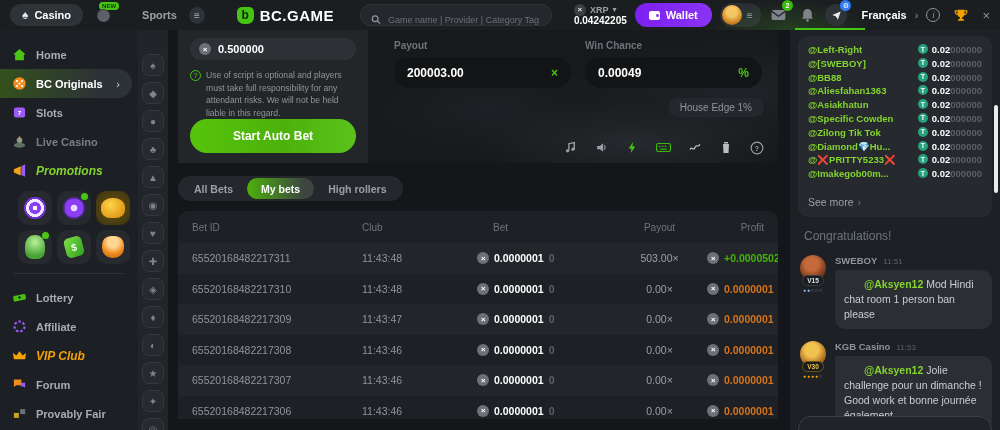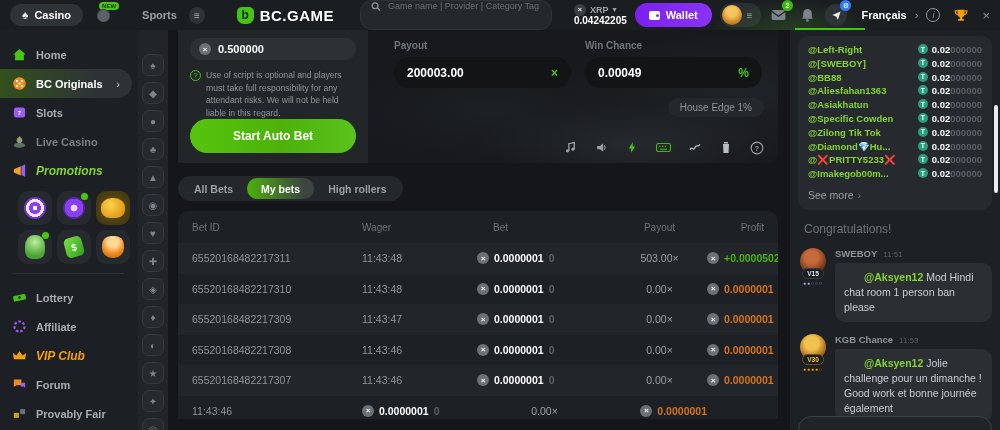--- a/index.html
+++ b/index.html
@@ -15,21 +15,21 @@
   .spade { color:#e7eaec; font-size:12px; }
   .sports-wrap { position:relative; display:flex; align-items:center; gap:5px; margin-left:6px; }
   .sports-ball { width:13px; height:13px; border-radius:50%; background:#5b6166; position:relative; overflow:hidden; }
   .sports-ball:before { content:""; position:absolute; inset:0; border-left:1px solid #3a3f44; border-top:1px solid #3a3f44; border-radius:50%; transform:rotate(35deg); }
   .sports-lbl { color:#9aa0a5; font-weight:bold; font-size:11px;margin-left:27px; }
   .badge-new { position:absolute; top:-7px; left:2px; background:#49c613; color:#123300; font-size:6px; font-weight:bold; padding:1px 3px; border-radius:4px; }
   .mini-menu { width:17px; height:17px; border-radius:50%; background:#2e3338; color:#aab0b5; font-size:10px; display:flex; align-items:center; justify-content:center; margin-left:4px; }
   .logo { display:flex; align-items:center; gap:6px; margin-left:24px; }
   .logo-mark { width:17px; height:17px; background:#46c414; border-radius:5px 5px 7px 7px; color:#0c2a00; font-weight:bold; font-size:12px; display:flex; align-items:center; justify-content:center; }
   .logo-text { color:#fff; font-weight:800; font-size:15px; letter-spacing:.5px; }
-  .search { display:flex; align-items:flex-start; gap:7px; background:#24282c; border:1px solid #2e3338; border-radius:12px; height:30px; width:205px; padding:0 10px; margin-left:18px; }
+  .search { display:flex; align-items:flex-end; gap:7px; background:#24282c; border:1px solid #2e3338; border-radius:12px; height:22px; width:205px; padding:0 10px; margin-left:18px; }
   .search input { background:transparent; border:none; outline:none; color:#b8bdc2; font-size:9px; width:100%; font-family:inherit; }
   .search input::placeholder { color:#6a7076; }
   .balance { display:flex; flex-direction:column; line-height:10px; margin-left:14px; }
   .balance .top { display:flex; align-items:center; gap:4px; }
   .coin-xrp { display:inline-flex; width:12px; height:12px; border-radius:50%; background:#3a3f44; color:#dfe3e6; font-size:8px; align-items:center; justify-content:center; font-weight:bold; }
   .cur { color:#9aa0a5; font-size:9px; font-weight:bold; }
   .caret { color:#9aa0a5; font-size:8px; }
   .bal-val { color:#fff; font-weight:bold; font-size:10px; }
   .wallet-btn { display:flex; align-items:center; gap:6px; background:linear-gradient(90deg,#7c20f0,#8a33f5); border-radius:13px; height:24px; padding:0 14px; }
   .wallet-btn .w-ic { width:11px; height:9px; background:#fff; border-radius:2px; position:relative; }
@@ -133,21 +133,21 @@
   .win { color:#46b309; }
   .loss { color:#d7741c; }
 
   
   .rain-card { background:#26292e; border-radius:10px; padding:8px 10px 9px 10px; }
   .rain-row { display:flex; align-items:flex-start; height:13.8px; }
   .rain-name { color:#84d42e; font-size:9.5px; font-weight:bold; flex:1; white-space:nowrap; overflow:hidden; cursor:pointer; }
   .usdt { width:10px; height:10px; border-radius:50%; background:#26a17b; color:#fff; font-size:7px; font-weight:bold; display:flex; align-items:center; justify-content:center; margin-right:4px; flex-shrink:0; }
   .rain-amt { font-size:9.5px; font-weight:bold; color:#fff; white-space:nowrap; }
   .rain-amt em { font-style:normal; color:#5c6167; }
-  .see-more { margin-top:7px; color:#9aa0a5; font-size:10.5px; cursor:pointer; }
+  .see-more { margin-top:14px; color:#9aa0a5; font-size:10.5px; cursor:pointer; }
   .see-more .c { color:#6e747a; margin-left:4px; }
   .congrats { color:#6e747a; font-size:12px; margin:12px 0 0 6px; }
   .msg { display:flex; gap:7px; margin-top:12px; }
   .msg-avatar-wrap { width:30px; flex-shrink:0; display:flex; flex-direction:column; align-items:center; }
   .msg-avatar { width:26px; height:26px; border-radius:50%; }
   .msg-avatar.a1 { background:radial-gradient(circle at 45% 35%,#c56a3a 30%,#6e3518 70%,#3a1c0c); }
   .msg-avatar.a2 { background:radial-gradient(circle at 45% 35%,#f2c24e 30%,#a3611c 70%,#5c3610); }
   .lvl-badge { margin-top:-6px; background:#1b1e21; border:1px solid #3a3f44; color:#dfe3e6; font-size:6.5px; font-weight:bold; border-radius:6px; padding:0 4px; line-height:9px; }
   .lvl-badge.gold { color:#f2c24e; border-color:#6b5512; }
   .lvl-dots { font-size:5px; letter-spacing:1px; color:#8fb6f0; margin-top:1px; }
@@ -460,21 +460,21 @@
         <div class="tabs">
           <div class="tab">All Bets</div>
           <div class="tab active">My bets</div>
           <div class="tab">High rollers</div>
         </div>
       </div>
 
       <div class="table-card">
         <div class="thead">
           <span>Bet ID</span>
-          <span>Wager</span>
+          <span>Club</span>
           <span class="h-bet">Bet</span>
           <span class="h-payout">Payout</span>
           <span class="h-profit">Profit</span>
         </div>
 
         <div class="trow alt">
           <span class="cell-id">65520168482217311</span>
           <span class="cell-time">11:43:48</span>
           <span class="cell-bet">
               <i class="coin-sm">×</i>
@@ -537,20 +537,21 @@
               <b>0.0000001</b>
               <b class="dim0">0</b>
             </span>
           <span class="cell-payout">0.00×</span>
           <span class="cell-profit loss">
               <i class="coin-sm">×</i>
               <b>0.0000001</b>
             </span>
         </div>
         <div class="trow">
+          <span class="cell-id">65520168482217306</span>
           <span class="cell-time">11:43:46</span>
           <span class="cell-bet">
               <i class="coin-sm">×</i>
               <b>0.0000001</b>
               <b class="dim0">0</b>
             </span>
           <span class="cell-payout">0.00×</span>
           <span class="cell-profit loss">
               <i class="coin-sm">×</i>
               <b>0.0000001</b>
@@ -634,21 +635,21 @@
       </div>
 
       <div class="msg">
         <div class="msg-avatar-wrap">
           <span class="msg-avatar a2"></span>
           <span class="lvl-badge gold">V30</span>
           <span class="lvl-dots orange">●●●●○</span>
         </div>
         <div class="msg-body">
           <div class="msg-head">
-            <span class="msg-user">KGB Chance</span>
+            <span class="msg-user">KGB Casino</span>
             <span class="msg-time">11:53</span>
           </div>
           <div class="msg-bubble">
             <span class="mention">@Aksyen12</span><span> Jolie challenge pour un dimanche ! Good work et bonne journée également</span>
           </div>
           <div class="msg-img">
             
             
             
           </div>

